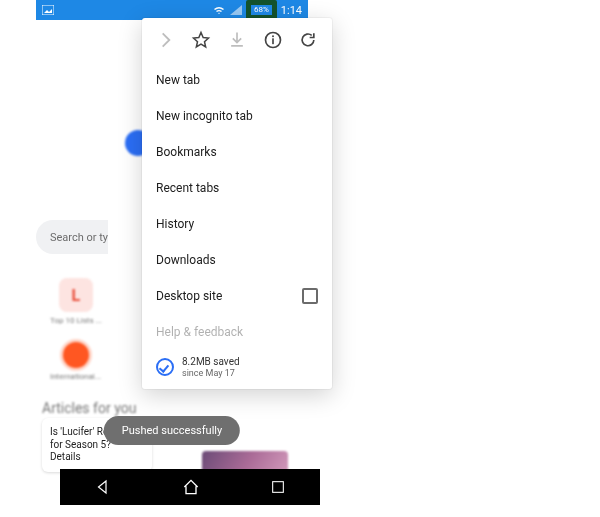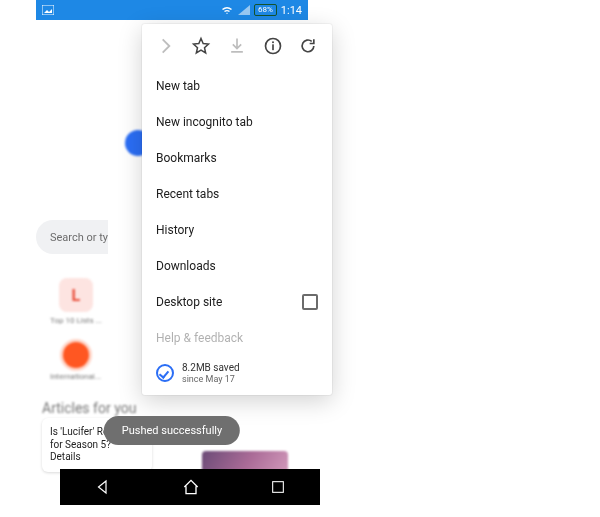--- a/index.html
+++ b/index.html
@@ -25,21 +25,21 @@
     color: #fff;
     display: flex;
     align-items: center;
     justify-content: space-between;
     padding: 0 6px;
     font-size: 10px;
   }
   .status-left, .status-right { display: flex; align-items: center; gap: 4px; }
   .status-icon svg { display: block; }
   .battery-box {
-    border: 1px solid #14532d;
+    border: 5px solid #14532d;
     border-radius: 2px;
     padding: 0 3px;
     font-size: 8px;
     line-height: 10px;
     display: flex;
     align-items: center;
     gap: 1px;
   }
   .bg-content {
     position: absolute;
@@ -109,21 +109,21 @@
   .card-img {
     position: absolute;
     left: 166px; top: 431px;
     width: 86px; height: 32px;
     background: linear-gradient(120deg,#6b4b77,#aa6b97,#d79fbf);
     border-radius: 4px;
     filter: blur(0.8px);
   }
   .menu-panel {
     position: absolute;
-    top: 24px; left: 106px;
+    top: 18px; left: 106px;
     width: 190px;
     background: #fff;
     border-radius: 3px;
     box-shadow: 0 6px 24px rgba(0,0,0,0.18), 0 0 0 1px rgba(0,0,0,0.04);
     padding-bottom: 8px;
   }
   .menu-iconrow {
     height: 44px;
     display: flex;
     align-items: center;

